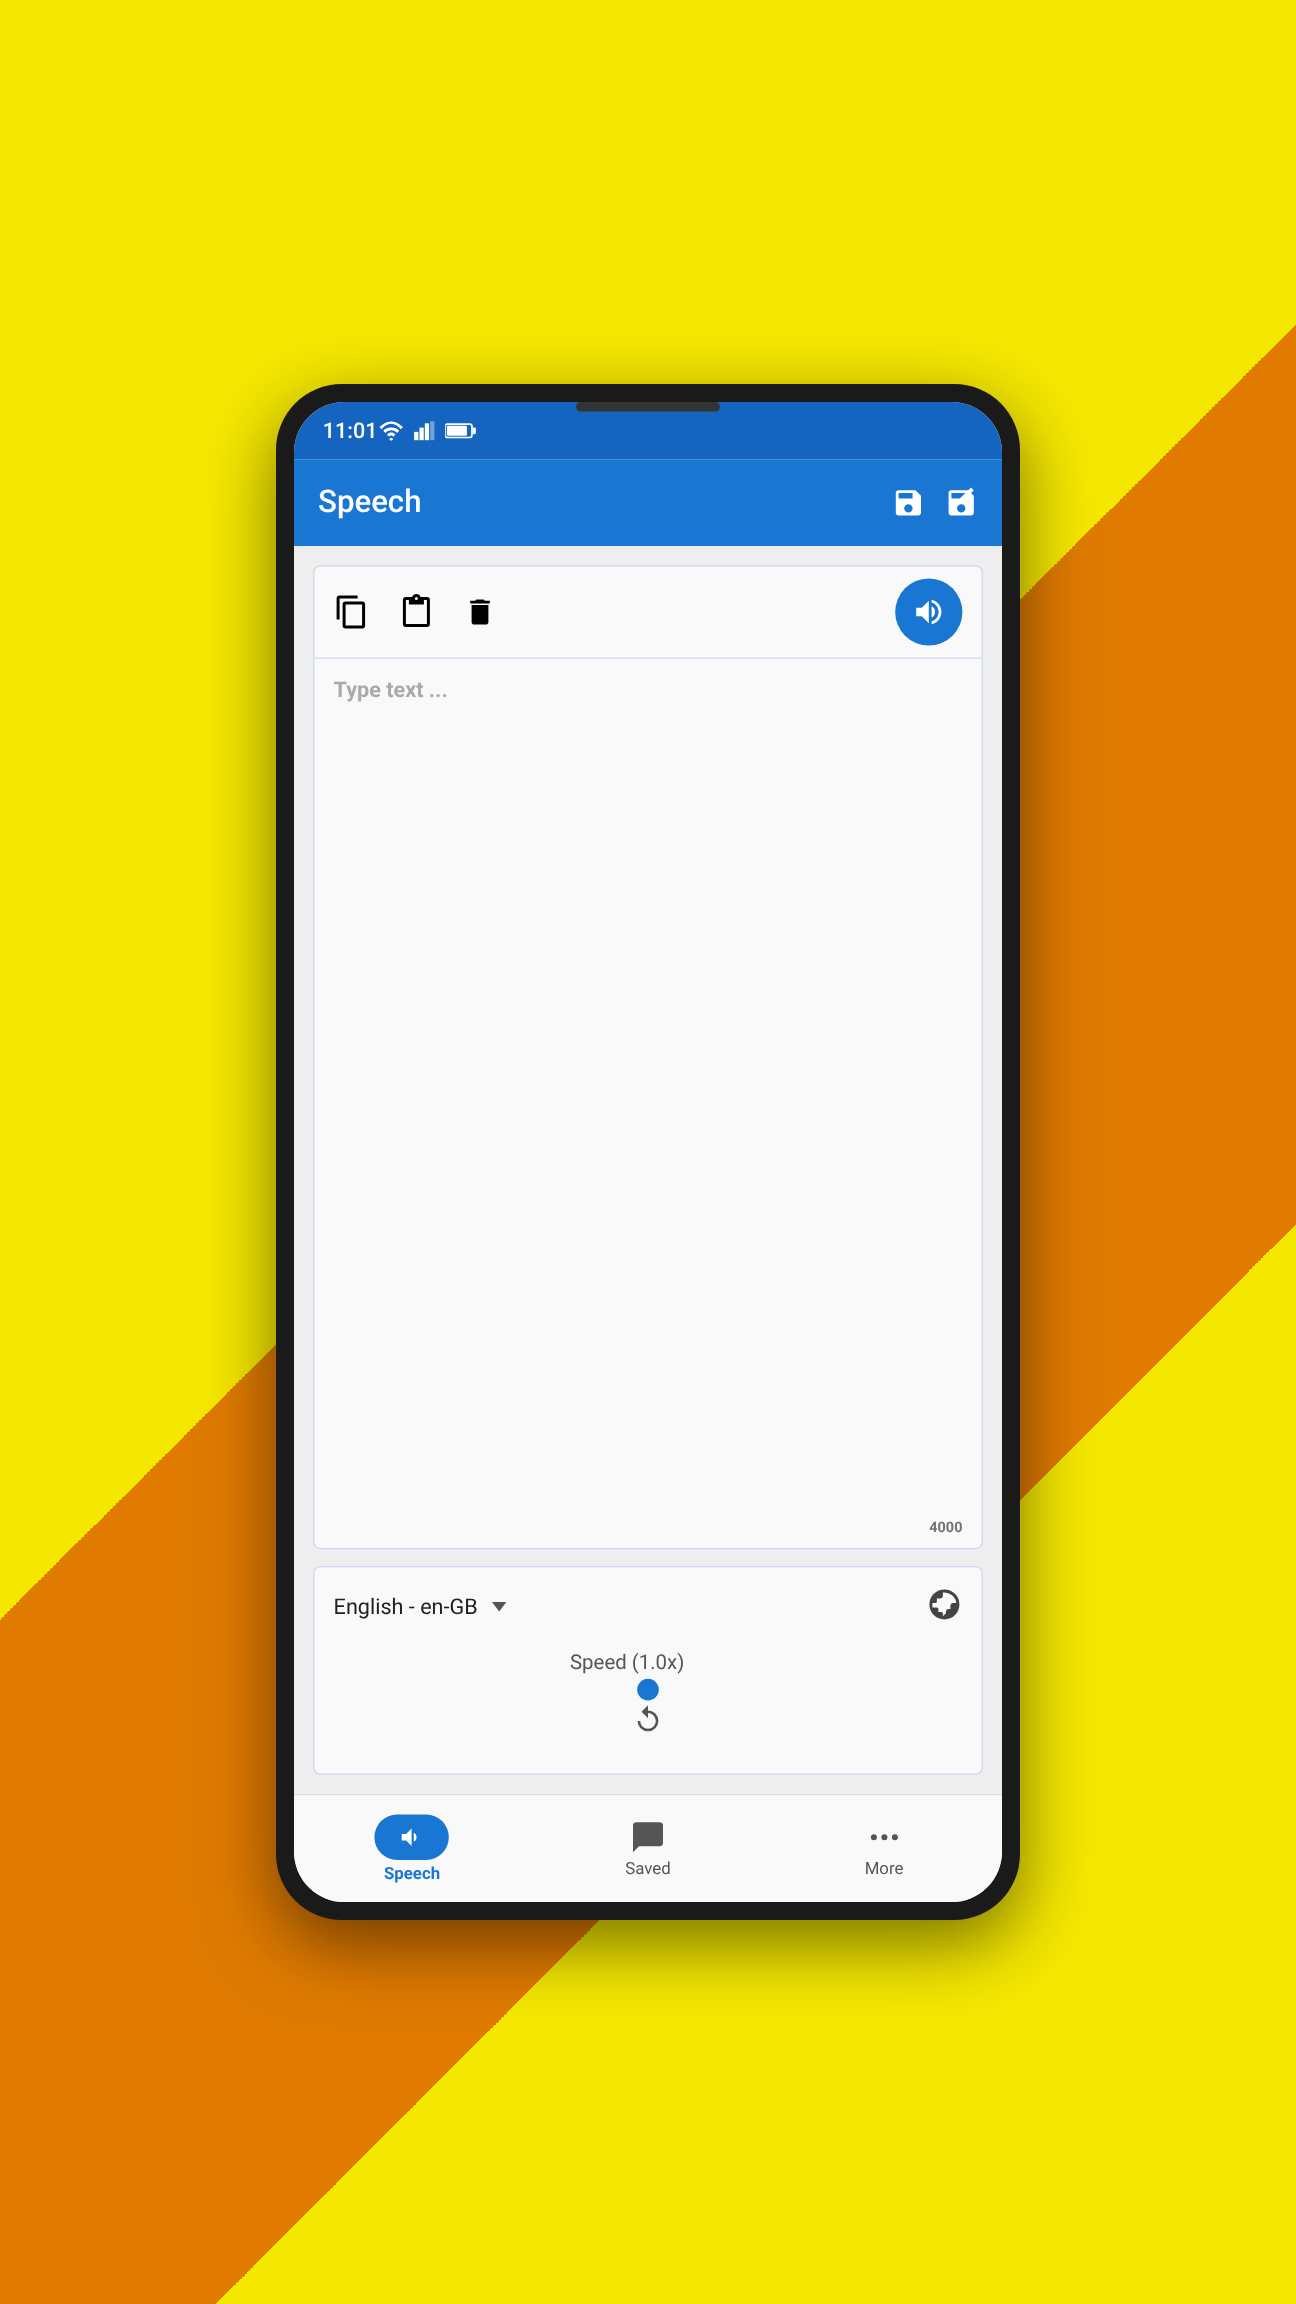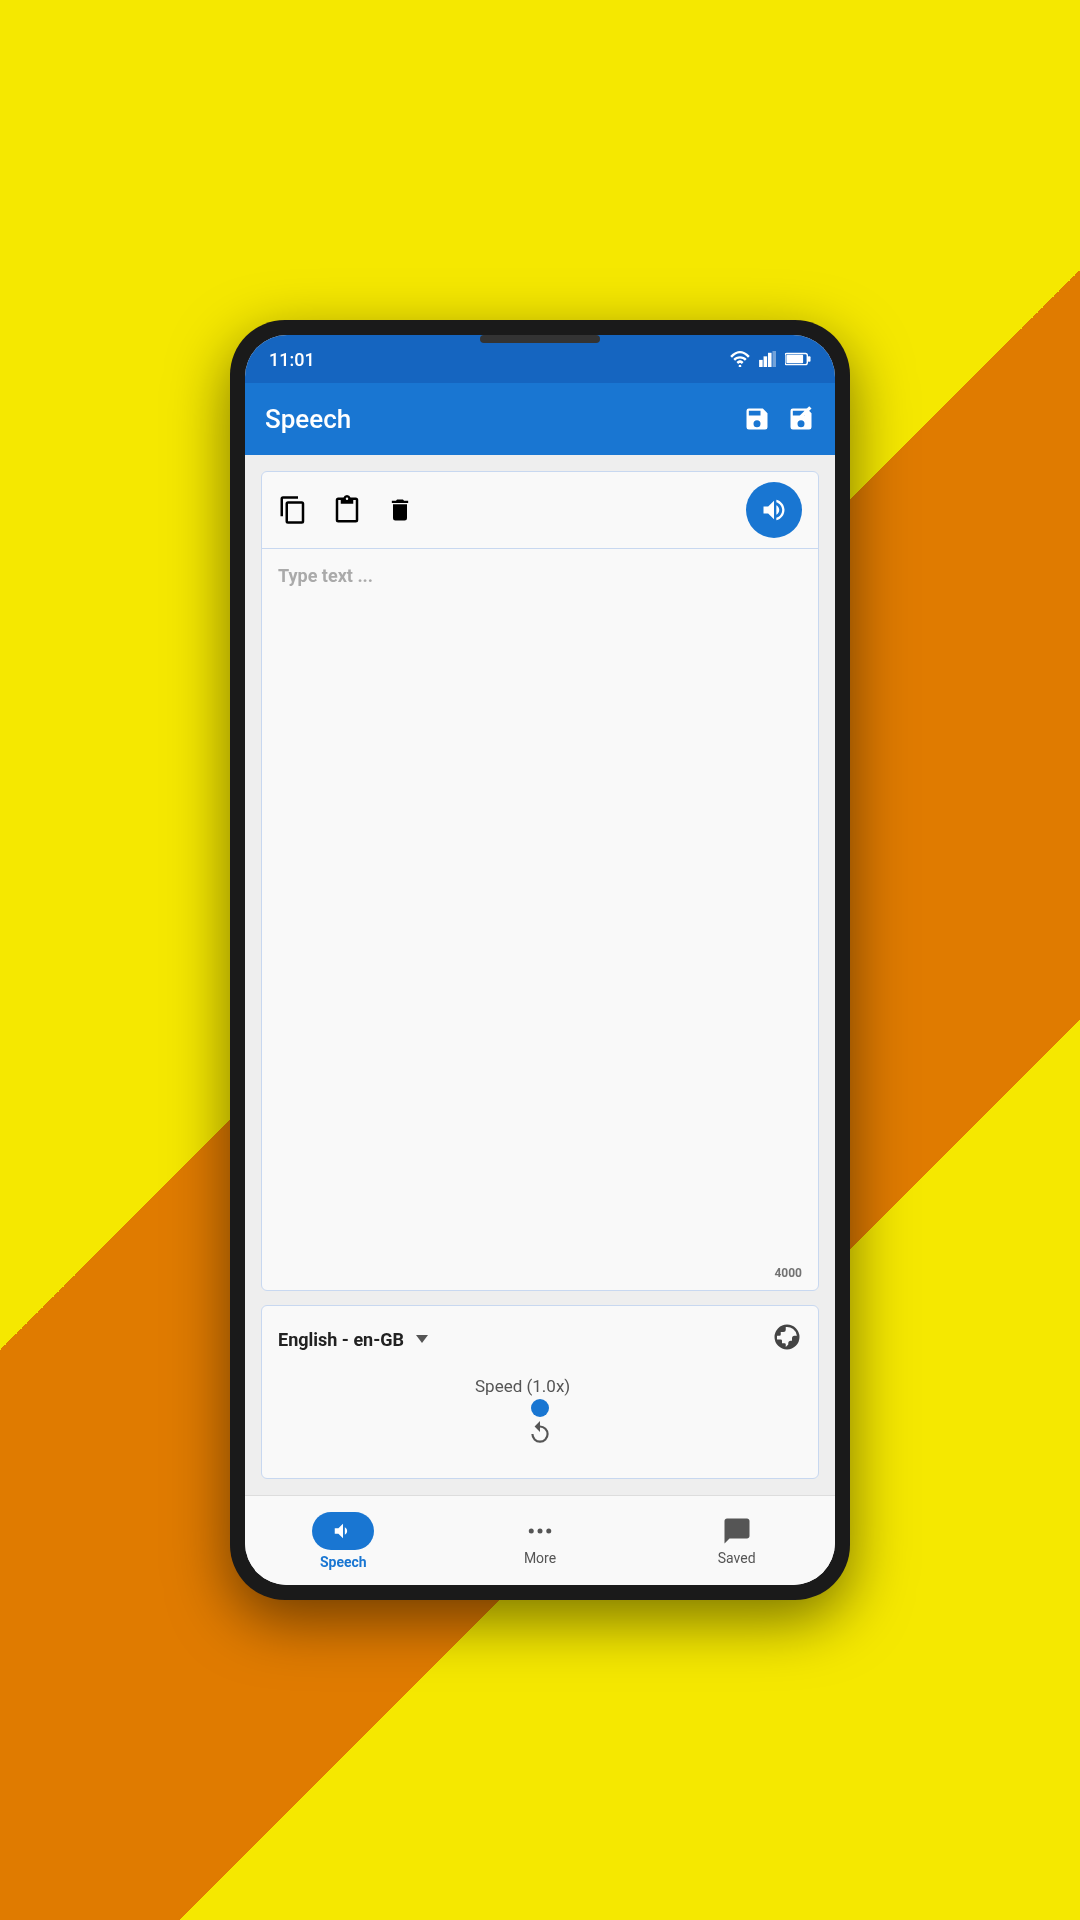--- a/index.html
+++ b/index.html
@@ -62,21 +62,20 @@
       display: flex;
       flex-direction: column;
     }
 
     
     .status-bar {
       background: #1565C0;
       height: 48px;
       display: flex;
       align-items: center;
-      justify-content: space-between;
       padding: 0 24px;
       flex-shrink: 0;
     }
 
     .status-time {
       color: white;
       font-size: 18px;
       font-weight: 500;
     }
 
@@ -210,21 +209,20 @@
     .language-select {
       display: flex;
       align-items: center;
       gap: 8px;
       cursor: pointer;
     }
 
     .language-label {
       font-size: 18px;
       color: #222;
-      font-weight: bold;
     }
 
     .globe-icon {
       color: #444;
       cursor: pointer;
     }
 
     .slider-row {
       display: flex;
       align-items: center;
@@ -451,32 +449,32 @@
               <path d="M3 9v6h4l5 5V4L7 9H3zm13.5 3c0-1.77-1.02-3.29-2.5-4.03v8.05c1.48-.73 2.5-2.25 2.5-4.02z"></path>
             </svg>
           </div>
         </div>
         <span class="nav-label">Speech</span>
       </div>
 
       <div class="nav-item">
         <div class="nav-icon">
           <svg width="30" height="30" viewBox="0 0 24 24" fill="#555">
+            <path d="M20 2H4c-1.1 0-2 .9-2 2v18l4-4h14c1.1 0 2-.9 2-2V4c0-1.1-.9-2-2-2z"></path>
+          </svg>
+        </div>
+        <span class="nav-label">Saved</span>
+      </div>
+
+      <div class="nav-item">
+        <div class="nav-icon">
+          <svg width="30" height="30" viewBox="0 0 24 24" fill="#555">
             <circle cx="5" cy="12" r="2"></circle>
             <circle cx="12" cy="12" r="2"></circle>
             <circle cx="19" cy="12" r="2"></circle>
           </svg>
         </div>
         <span class="nav-label">More</span>
       </div>
 
-      <div class="nav-item">
-        <div class="nav-icon">
-          <svg width="30" height="30" viewBox="0 0 24 24" fill="#555">
-            <path d="M20 2H4c-1.1 0-2 .9-2 2v18l4-4h14c1.1 0 2-.9 2-2V4c0-1.1-.9-2-2-2z"></path>
-          </svg>
-        </div>
-        <span class="nav-label">Saved</span>
-      </div>
-
     </div>
   </div>
 </div>
 
 </body></html>

